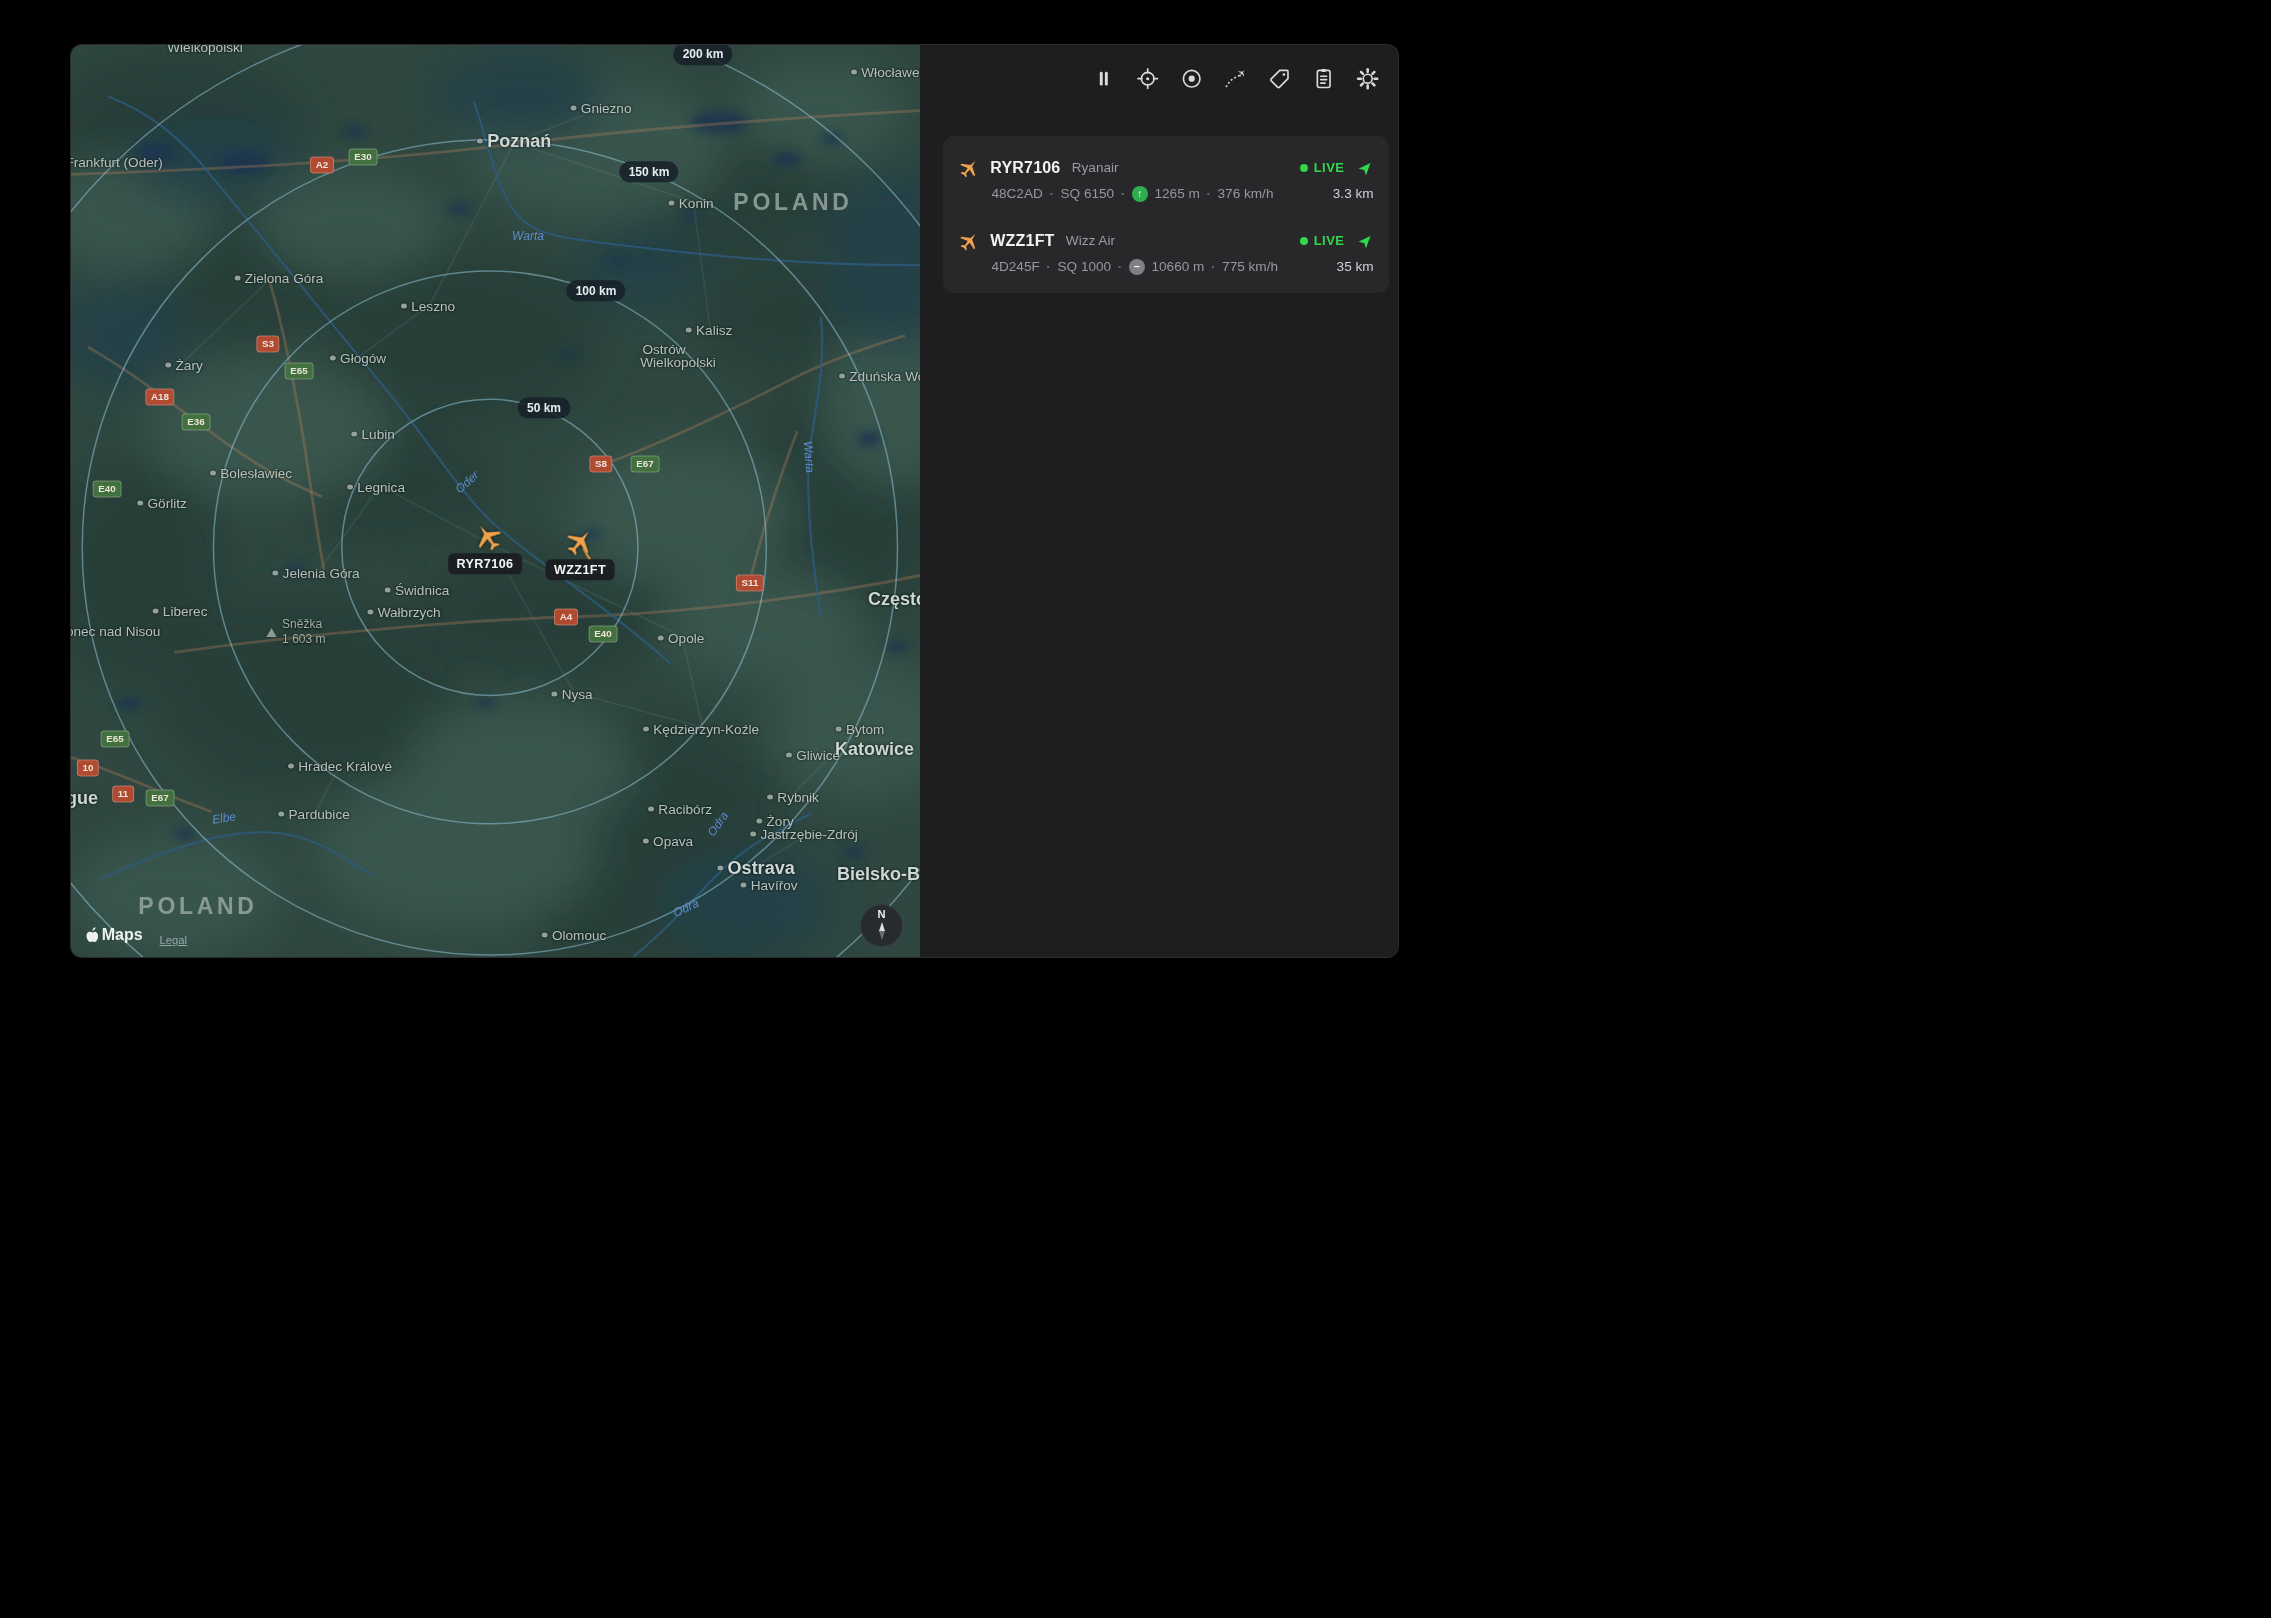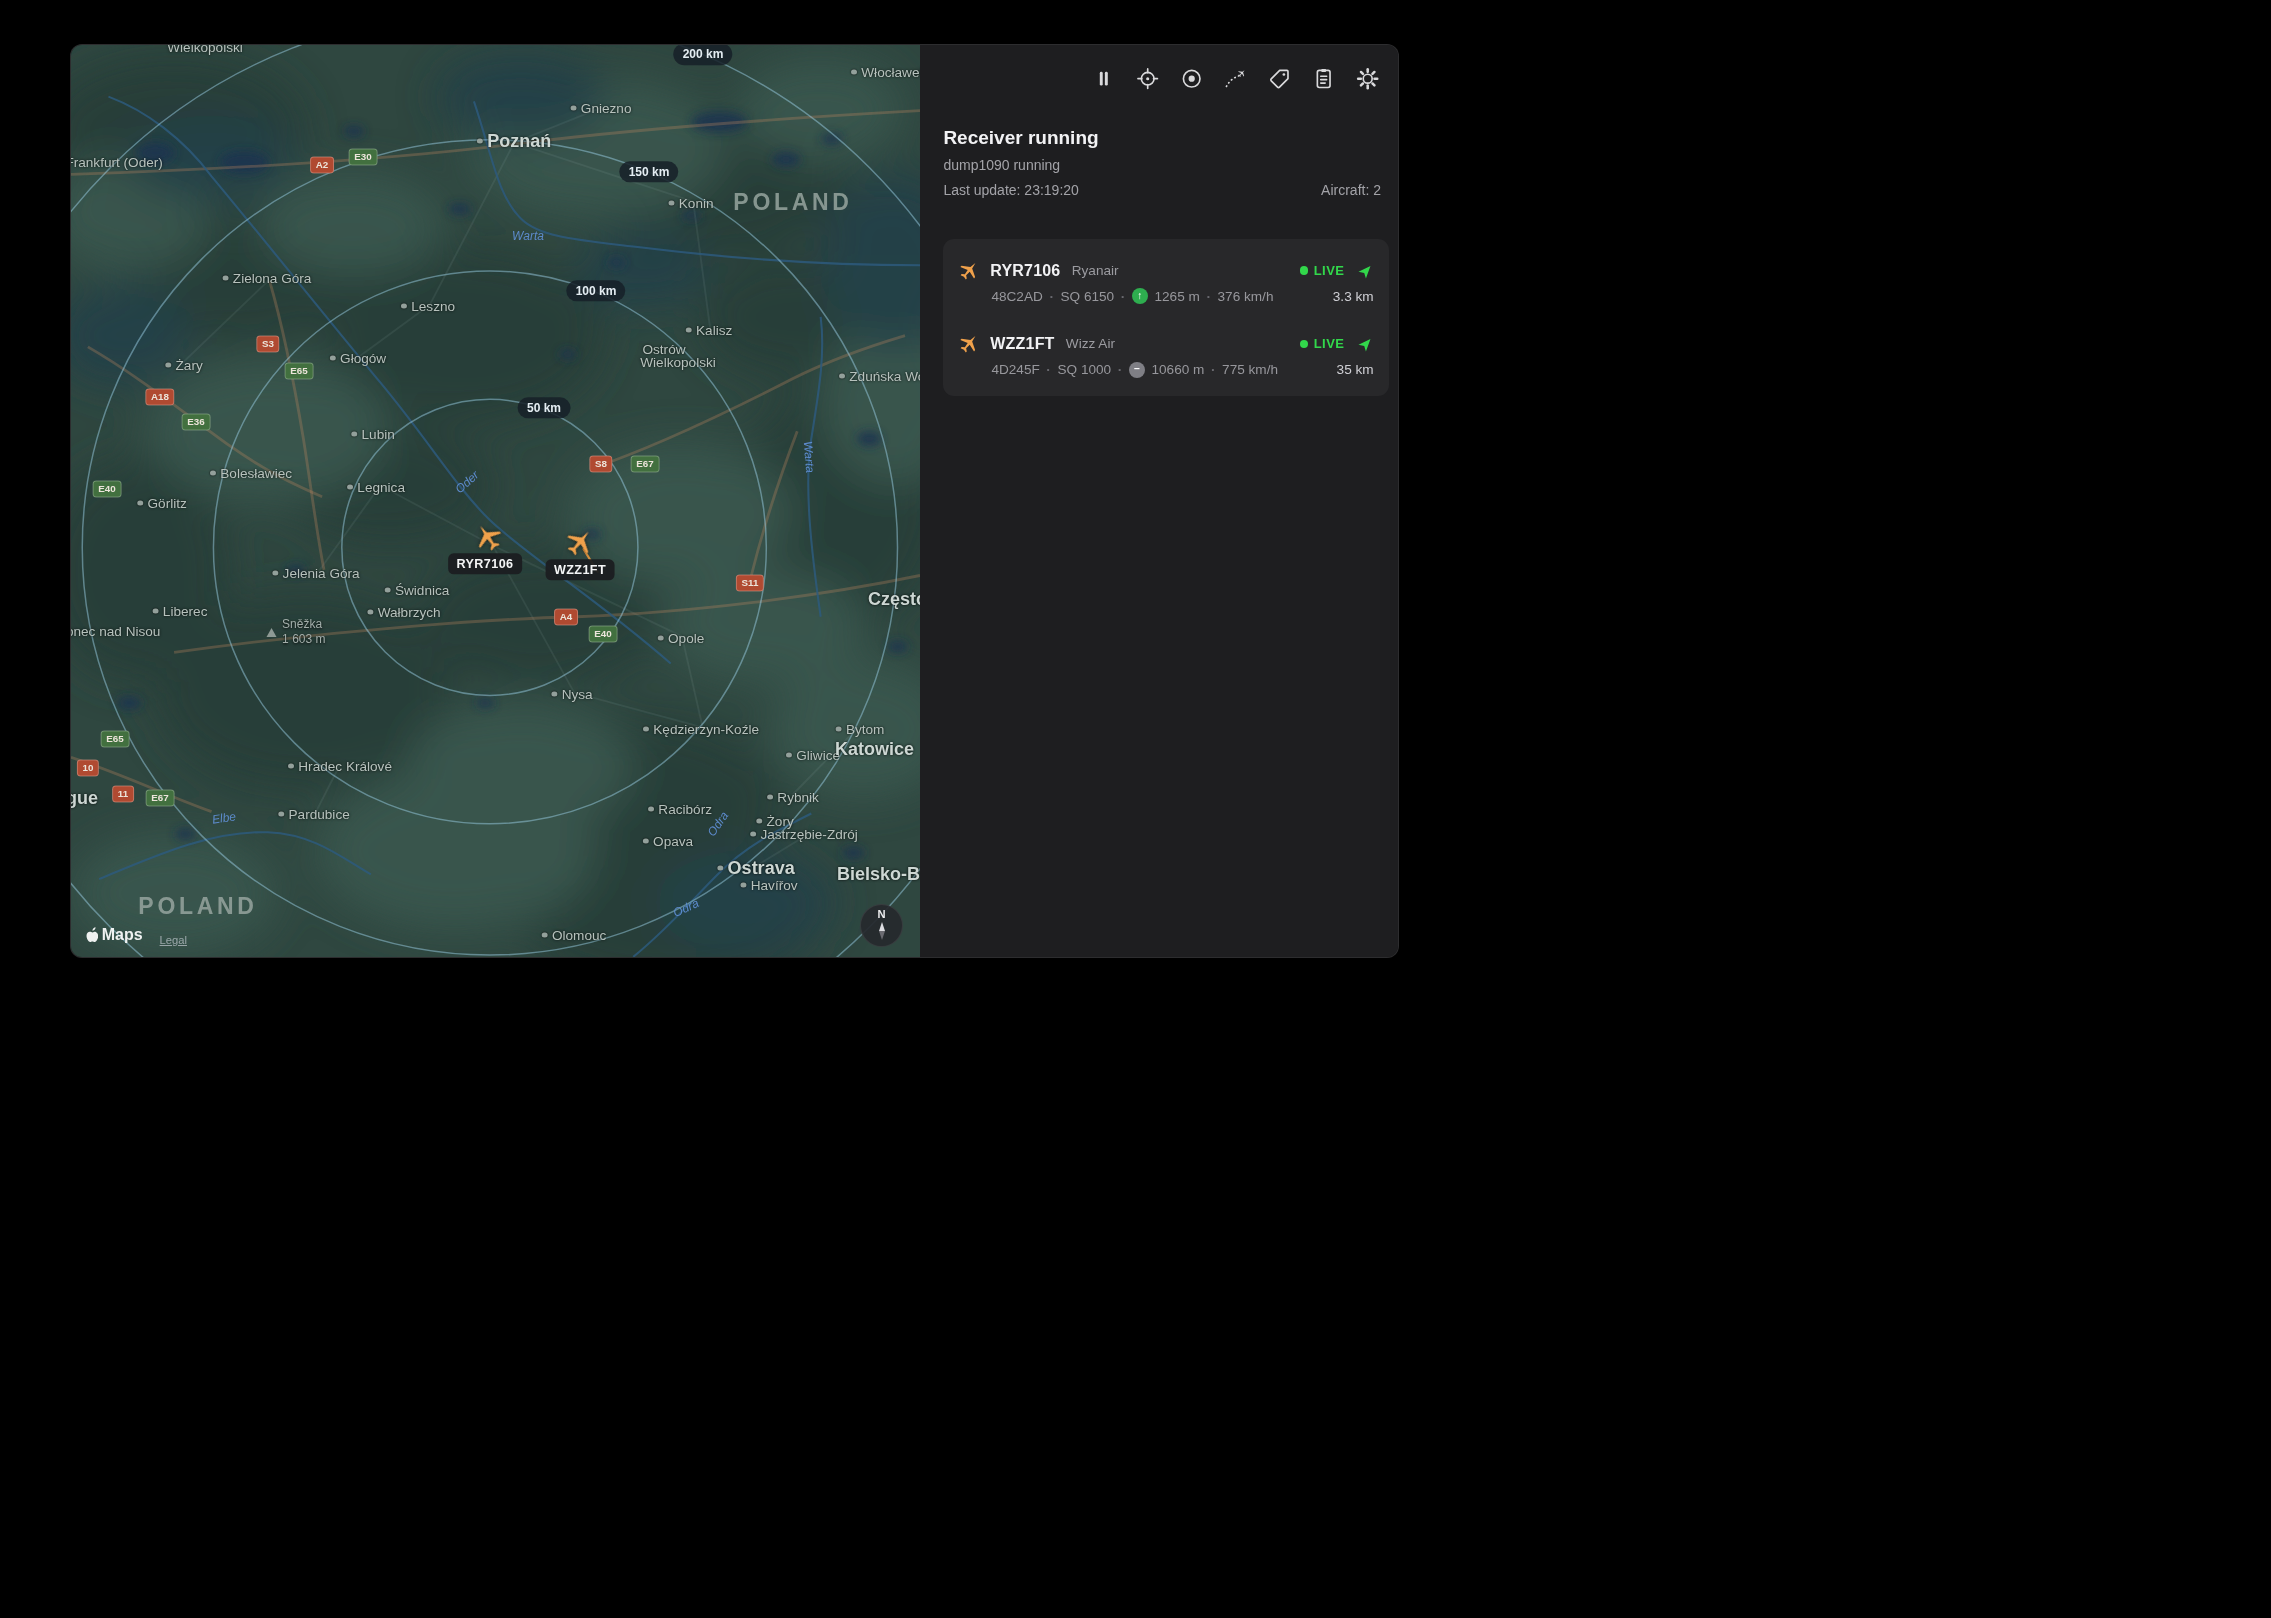--- a/index.html
+++ b/index.html
@@ -236,21 +236,21 @@
           <span class="cdot"></span>
           <span class="ctext">Poznań</span>
         </div>
         <div class="city  left" style="left: -5.6px; top: 117px;">
           <span class="ctext">Frankfurt (Oder)</span>
         </div>
         <div class="city " style="left: 620px; top: 158px;">
           <span class="cdot"></span>
           <span class="ctext">Konin</span>
         </div>
-        <div class="city " style="left: 196px; top: 233px; justify-content: flex-end;">
+        <div class="city " style="left: 208px; top: 233px; justify-content: flex-end;">
           <span class="cdot"></span>
           <span class="ctext">Zielona Góra</span>
         </div>
         <div class="city " style="left: 357px; top: 261px;">
           <span class="cdot"></span>
           <span class="ctext">Leszno</span>
         </div>
         <div class="city " style="left: 638px; top: 285px;">
           <span class="cdot"></span>
           <span class="ctext">Kalisz</span>
@@ -489,28 +489,20 @@
               <line x1="19" y1="12" x2="21.8" y2="12"></line>
             <line x1="5.1" y1="5.1" x2="7.1" y2="7.1"></line>
               <line x1="16.9" y1="16.9" x2="18.9" y2="18.9"></line>
             <line x1="5.1" y1="18.9" x2="7.1" y2="16.9"></line>
               <line x1="16.9" y1="7.1" x2="18.9" y2="5.1"></line>
           </g>
         </svg>
       </button>
     </div>
 
-    <div class="status">
-      <div class="st-title">Receiver running</div>
-      <div class="st-sub">dump1090 running</div>
-      <div class="st-row">
-        <span>Last update: 23:19:20</span>
-        <span>Aircraft: 2</span>
-      </div>
-    </div>
 
     <div class="card">
         <div class="ac-row">
           <div class="l1">
             <span class="ac-ic">
               <svg viewBox="0 0 24 24">
                 <use href="#plane-shape"></use>
               </svg>
             </span>
             <span class="cs">RYR7106</span>

